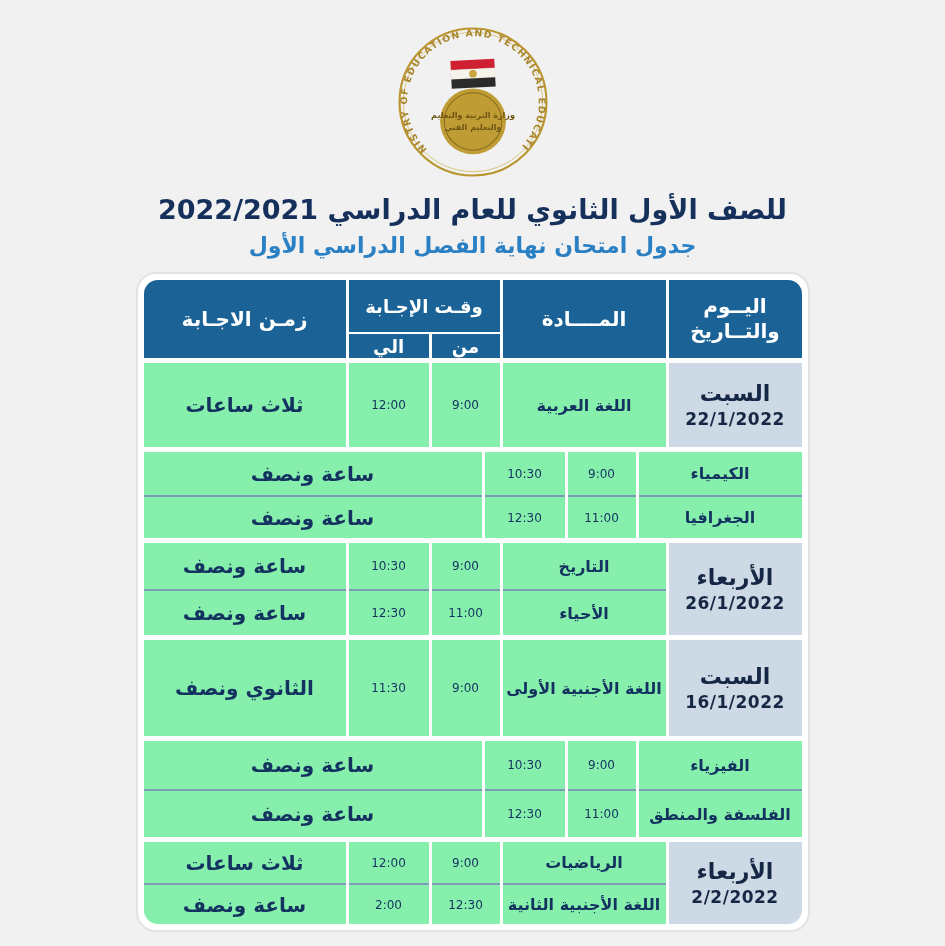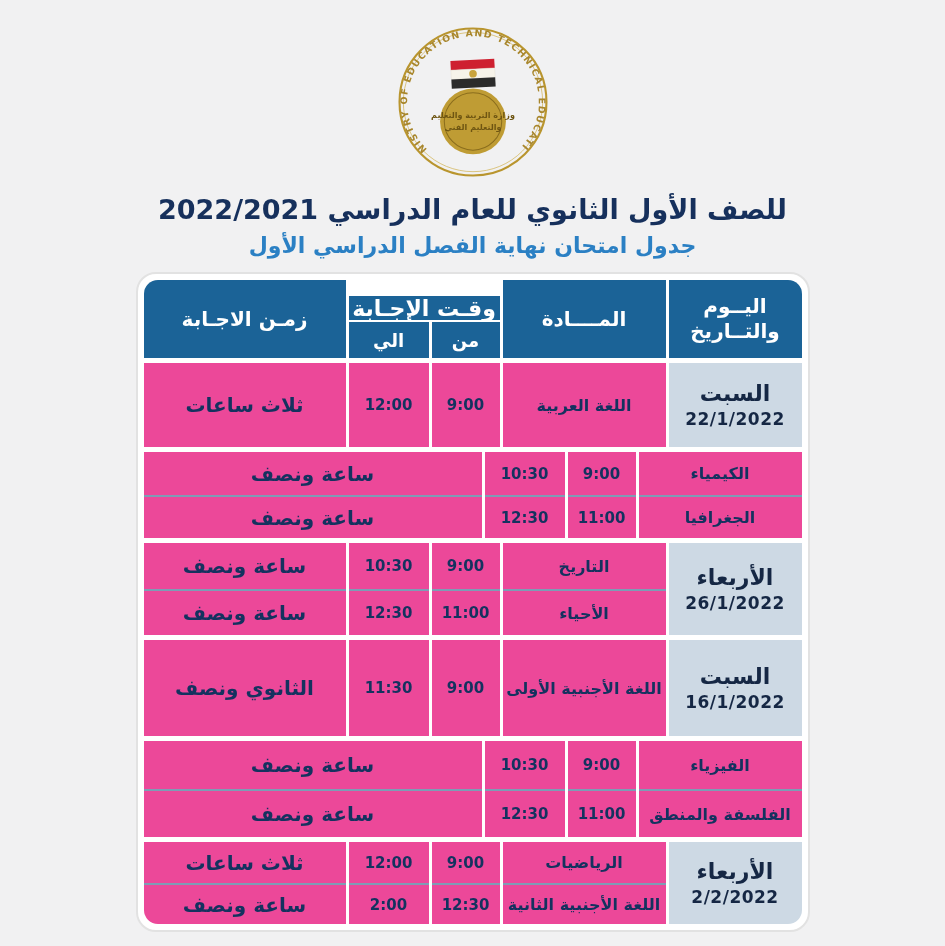--- a/index.html
+++ b/index.html
@@ -55,43 +55,43 @@
   .w-time { width: 151px; flex: none; }
   
   .hdr-row { display: flex; gap: 3px; height: 78px; }
   .hcell {
     background: #1b6397; color: #ffffff;
     display: flex; align-items: center; justify-content: center;
     font-weight: bold; font-size: 20px; text-align: center;
   }
   .hcell.stack { flex-direction: column; line-height: 1.25; }
   .time-col { display: flex; flex-direction: column; gap: 2px; }
-  .time-top { height: 24px; font-size: 22px; margin-top: 16px; }
+  .time-top { height: 52px; font-size: 18px; }
   .time-sub { flex: 1; display: flex; gap: 3px; }
   .time-sub .hcell { font-size: 18px; }
   
   .group { display: flex; gap: 3px; }
   .day-cell {
     background: #cdd9e4;
     display: flex; flex-direction: column;
     align-items: center; justify-content: center;
     gap: 3px;
   }
   .day-name { font-size: 22px; font-weight: bold; color: #152744; }
   .day-date { font-size: 17px; font-weight: bold; color: #152744; letter-spacing: 0.5px; }
   .rows { flex: 1; display: flex; flex-direction: column; }
   .srow { display: flex; gap: 3px; }
   .srow + .srow .cell { border-top: 2px solid #7e9cb5; }
   .cell {
-    background: #ec4899;
+    background: #86efac;
     display: flex; align-items: center; justify-content: center;
     text-align: center;
   }
   .c-subj { font-size: 16px; font-weight: bold; }
-  .c-time { font-size: 15px; font-weight: bold; }
+  .c-time { font-size: 12px; font-weight: normal; }
   .c-dur  { font-size: 20px; font-weight: bold; }
   
   .h-a { height: 84px; }   
   .h-b { height: 43px; }   
   .h-c { height: 46px; }   
   .h-d { height: 96px; }   
   .h-e { height: 48px; }   
   .h-f { height: 41px; }   
 </style>
 </head>

